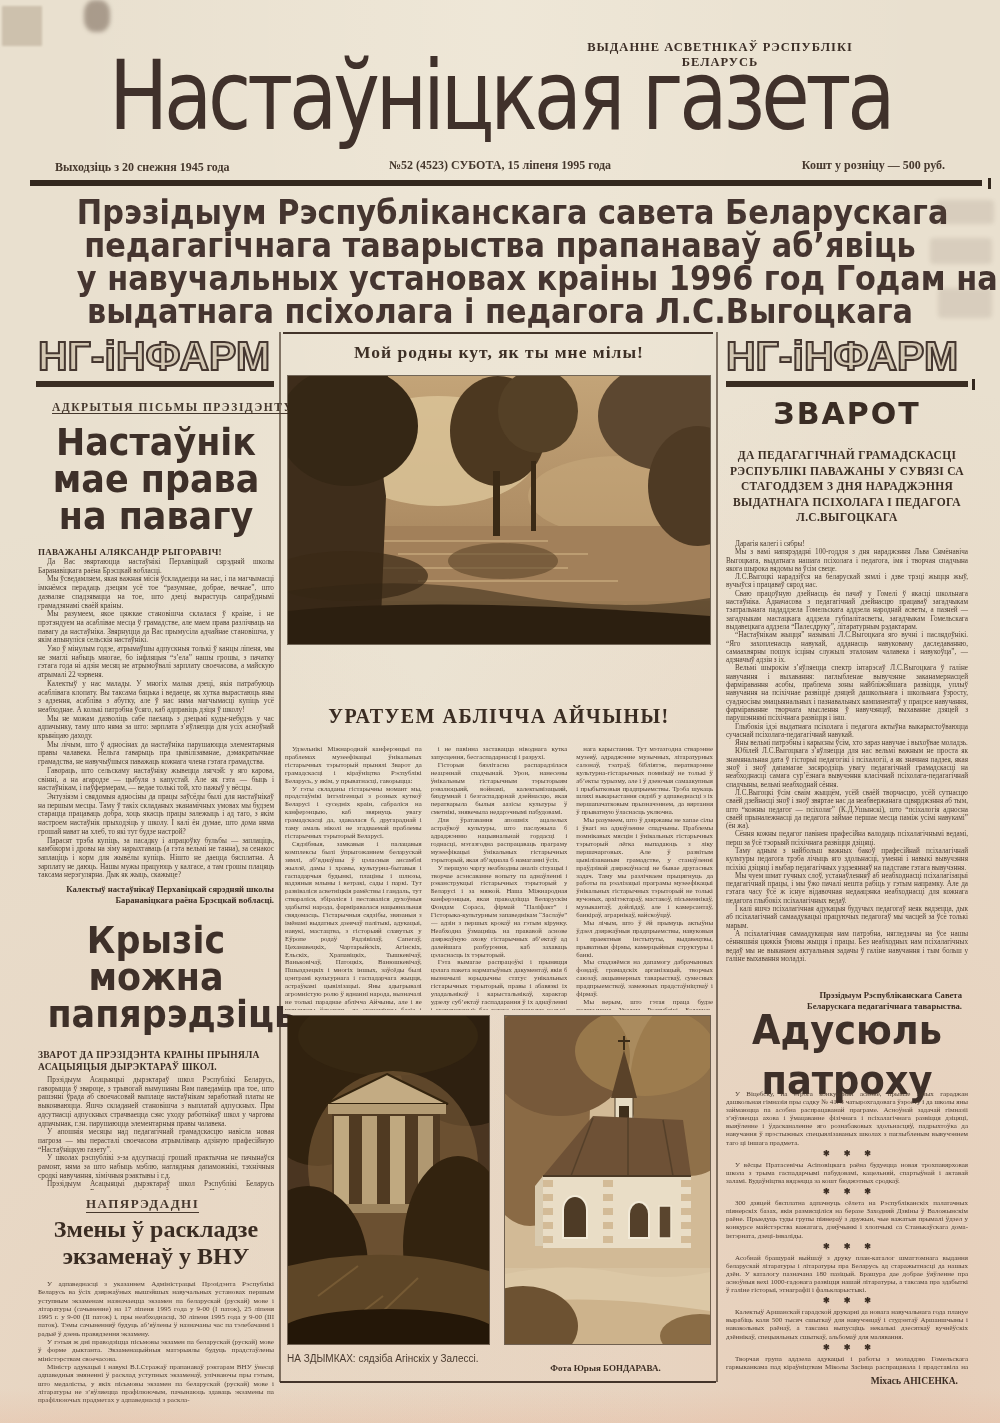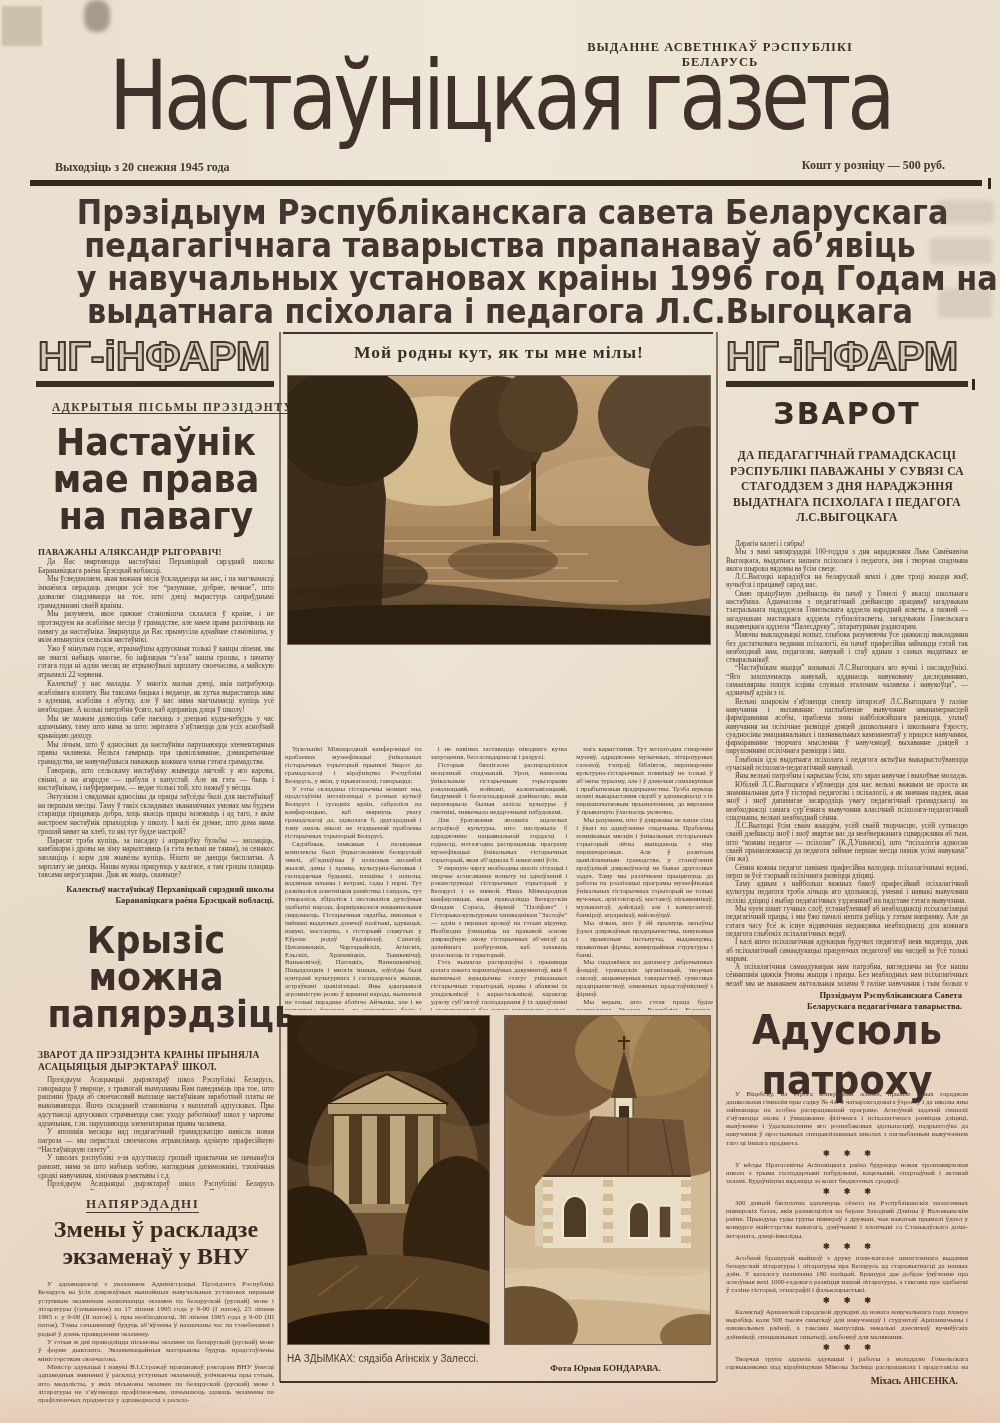--- a/index.html
+++ b/index.html
@@ -93,20 +93,21 @@
 <body>
 
 <div id="page">
 
   <div class="abs smudge-a"></div>
   <div class="abs smudge-b"></div>
 
   <div class="abs tagline">ВЫДАННЕ  АСВЕТНІКАЎ  РЭСПУБЛІКІ  БЕЛАРУСЬ</div>
   <h1 class="abs masthead-title"><span class="cond">Настаўніцкая газета</span></h1>
   <div class="abs dl-founded">Выходзіць з 20 снежня 1945 года</div>
+  <div class="abs dl-issue">№52 (4523) СУБОТА, 15 ліпеня 1995 года</div>
   <div class="abs dl-price">Кошт  у розніцу — 500 руб.</div>
   <div class="abs masthead-rule"></div>
   <div class="abs rule-tick tick-m"></div>
 
   <section class="abs lead-headline">
       <div class="lead-line">Прэзідыум Рэспубліканскага савета Беларускага</div>
       <div class="lead-line">педагагічнага таварыства прапанаваў аб’явіць</div>
       <div class="lead-line">у навучальных установах краіны 1996 год Годам нашага</div>
       <div class="lead-line">выдатнага псіхолага і педагога Л.С.Выгоцкага</div>
     </section>
@@ -198,20 +199,21 @@
       <rect x="243" y="85" width="5" height="70" fill="#3a2a16"></rect>
       <ellipse cx="380" cy="40" rx="70" ry="55" fill="#5c4730"></ellipse>
       <ellipse cx="410" cy="110" rx="50" ry="60" fill="#4e3a24"></ellipse>
       <ellipse cx="215" cy="185" rx="55" ry="18" fill="#5d4629" opacity=".6"></ellipse>
       <ellipse cx="60" cy="200" rx="80" ry="25" fill="#3a2a16" opacity=".7"></ellipse>
       <path d="M0 215 Q120 198 220 218 Q330 238 422 222 V268 H0 Z" fill="#33241384"></path>
       <path d="M0 235 Q150 220 422 240 V268 H0 Z" fill="#2c1f10"></path>
     </svg>
   </div>
 
+  <div class="abs c-head">УРАТУЕМ АБЛІЧЧА АЙЧЫНЫ!</div>
   <div class="abs c-cols">
     <div class="c-col">
         <p>Удзельнікі Міжнароднай канферэнцыі па праблемах музеефікацыі ўнікальных гістарычных тэрыторый прынялі Зварот да грамадскасці і кіраўніцтва Рэспублікі Беларусь, у якім, у прыватнасці, гаворыцца:</p>
         <p>У гэты складаны гістарычны момант мы, прадстаўнікі інтэлігенцыі з розных куткоў Беларусі і суседніх краін, сабраліся на канферэнцыю, каб звярнуць увагу грамадскасці да, здавалася б, другараднай і таму амаль ніколі не згадваемай праблемы гістарычных тэрыторый Беларусі.</p>
         <p>Сядзібныя, замкавыя і палацавыя комплексы былі ўпрыгожаннем беларускай зямлі, аб’яднаўшы ў цэласныя ансамблі жыллё, дамы і храмы, культурна-бытавыя і гаспадарчыя будынкі, плаціны і шлюзы, вадзяныя млыны і ветракі, сады і паркі. Тут развіваліся асветніцкія рамёствы і гандаль, тут ствараліся, збіраліся і пеставаліся духоўныя здабыткі народа, фарміравалася нацыянальная свядомасць. Гістарычныя сядзібы, звязаныя з імёнамі выдатных дзеячаў палітыкі, адукацыі, навукі, мастацтва, з гісторыяй славутых у Еўропе родаў Радзівілаў, Сапегаў, Цеханавецкіх, Чартарыйскіх, Агінскіх, Ельскіх, Храпавіцкіх, Тышкевічаў, Ваньковічаў, Патоцкіх, Ванюшкевічаў, Пшыздзецкіх і многіх іншых, заўсёды былі цэнтрамі культурнага і гаспадарчага жыцця, астраўкамі цывілізацыі. Яны адыгрывалі агромністую ролю ў яднанні народа, вызначалі не толькі параднае аблічча Айчыны, але і яе культурны ўзровень, яе эканамічны базіс і духоўны стан.</p>
       </div>
     <div class="c-col">
         <p>і не павінна заставацца ніводнага кутка запусцення, бесгаспадарнасці і разрухі.</p>
         <p>Гісторыя бязлітасна распарадзілася неацэннай спадчынай. Урон, нанесены ўнікальным гістарычным тэрыторыям рэвалюцыяй, войнамі, калектывізацыяй, бяздумнай і безгаспадарнай дзейнасцю, якая ператварыла былыя аазісы культуры ў сметнікі, знявечыла недарэчнымі пабудовамі.</p>
         <p>Для ўратавання апошніх ацалелых астраўкоў культуры, што паслужыла б адраджэнню нацыянальнай гордасці і годнасці, мэтазгодна распрацаваць праграму музеефікацыі ўнікальных гістарычных тэрыторый, якая аб’яднала б намаганні ўсіх.</p>
@@ -321,21 +323,20 @@
       <div>РЭСПУБЛІКІ ПАВАЖАНЫ У СУВЯЗІ СА</div>
       <div>СТАГОДДЗЕМ З ДНЯ НАРАДЖЭННЯ</div>
       <div>ВЫДАТНАГА ПСІХОЛАГА І ПЕДАГОГА</div>
       <div>Л.С.ВЫГОЦКАГА</div>
     </div>
   <div class="abs bodytext bt-r">
       <p>Дарагія калегі і сябры!</p>
       <p>Мы з вамі напярэдадні 100-годдзя з дня нараджэння Льва Сямёнавіча Выгоцкага, выдатнага нашага псіхолага і педагога, імя і творчая спадчына якога шырока вядомы ва ўсім свеце.</p>
       <p>Л.С.Выгоцкі нарадзіўся на беларускай зямлі і дзве трэці жыцця жыў, вучыўся і працаваў сярод нас.</p>
       <p>Сваю працоўную дзейнасць ён пачаў у Гомелі ў якасці школьнага настаўніка. Адначасова з педагагічнай дзейнасцю працаваў загадчыкам тэатральнага пададдзела Гомельскага аддзела народнай асветы, а пазней — загадчыкам мастацкага аддзела губпалітасветы, загадчыкам Гомельскага выдавецкага аддзела “Палесдруку”, літаратурным рэдактарам.</p>
-      <p>Маючы выкладчыцкі вопыт, глыбока разумеючы ўсе цяжкасці выкладання без дастатковага ведання псіхалогіі, ён пачаў прафесійна займацца гэтай так неабходнай нам, педагогам, навукай і стаў адным з самых выдатных яе стваральнікаў.</p>
       <p>“Настаўнікам жыцця” называлі Л.С.Выгоцкага яго вучні і паслядоўнікі. “Яго захопленасць навукай, адданасць навуковаму даследаванню, самаахвярны пошук ісціны служылі эталонам чалавека і навукоўца”, — адзначыў адзін з іх.</p>
       <p>Вельмі шырокім з’яўляецца спектр інтарэсаў Л.С.Выгоцкага ў галіне навучання і выхавання: паглыбленае вывучэнне заканамернасцей фарміравання асобы, праблема зоны найбліжэйшага развіцця, уплыў навучання на псіхічнае развіццё дзяцей дашкольнага і школьнага ўзросту, суадносіны эмацыянальных і пазнавальных кампанентаў у працэсе навучання, фарміраванне творчага мыслення ў навучэнцаў, выхаванне дзяцей з парушэннямі псіхічнага развіцця і інш.</p>
       <p>Глыбокія ідэі выдатнага псіхолага і педагога актыўна выкарыстоўваюцца сучаснай псіхолага-педагагічнай навукай.</p>
       <p>Яны вельмі патрэбны і карысны ўсім, хто зараз навучае і выхоўвае моладзь.</p>
       <p>Юбілей Л.С.Выгоцкага з’яўляецца для нас вельмі важным не проста як знамянальная дата ў гісторыі педагогікі і псіхалогіі, а як значная падзея, якая зноў і зноў дапамагае засяродзіць увагу педагагічнай грамадскасці на неабходнасці самага сур’ёзнага вывучэння класічнай псіхолага-педагагічнай спадчыны, вельмі неабходнай сёння.</p>
       <p>Л.С.Выгоцкі ўсім сваім жыццём, усёй сваёй творчасцю, усёй сутнасцю сваёй дзейнасці зноў і зноў звяртае нас да неабвержанага сцвярджэння аб тым, што “кожны педагог — псіхолаг” (К.Д.Ушынскі), што “псіхалогія адносна сваёй прыналежнасці да педагога займае першае месца паміж усімі навукамі” (ён жа).</p>
       <p>Сёння кожны педагог павінен прафесійна валодаць псіхалагічнымі ведамі, перш за ўсё тэорыяй псіхічнага развіцця дзіцяці.</p>
       <p>Таму адным з найбольш важных бакоў прафесійнай псіхалагічнай культуры педагога трэба лічыць яго здольнасці, уменні і навыкі вывучэння псіхікі дзіцяці і выбар педагагічных уздзеянняў на падставе гэтага вывучэння.</p>
       <p>Мы чуем шмат гучных слоў, устанаўленняў аб неабходнасці псіхалагізацыі педагагічнай працы, і мы ўжо пачалі нешта рабіць у гэтым напрамку. Але да гэтага часу ўсё ж існуе відавочная недаацэнка неабходнасці для кожнага педагога глыбокіх псіхалагічных ведаў.</p>
       <p>І калі яшчэ псіхалагічная адукацыя будучых педагогаў неяк вядзецца, дык аб псіхалагічнай самаадукацыі працуючых педагогаў мы часцей за ўсё толькі марым.</p>

